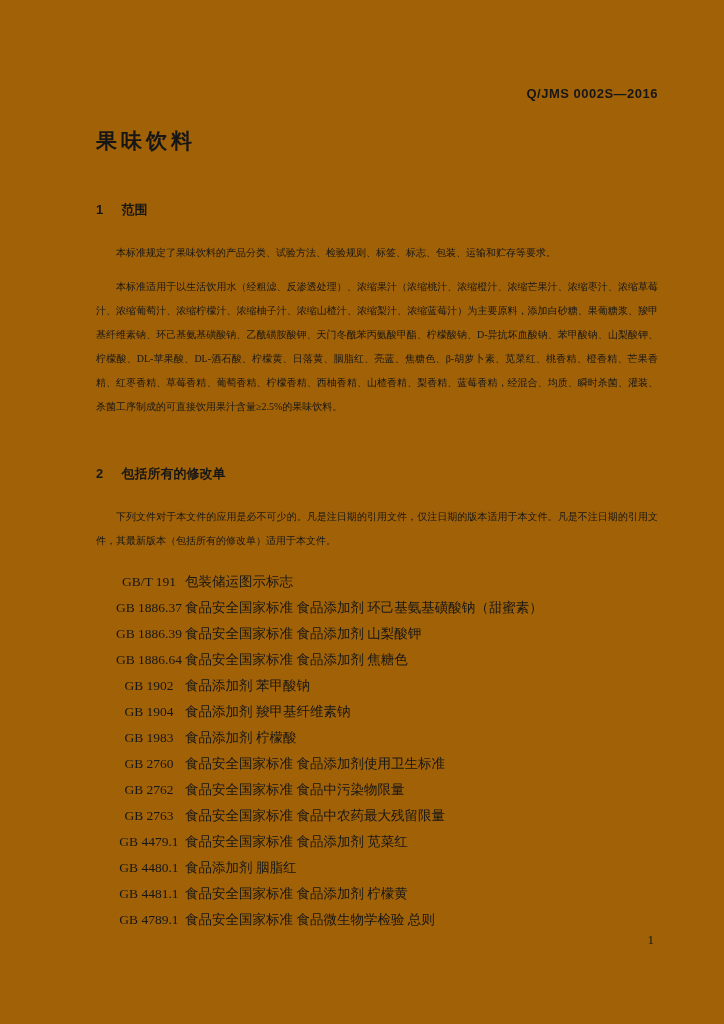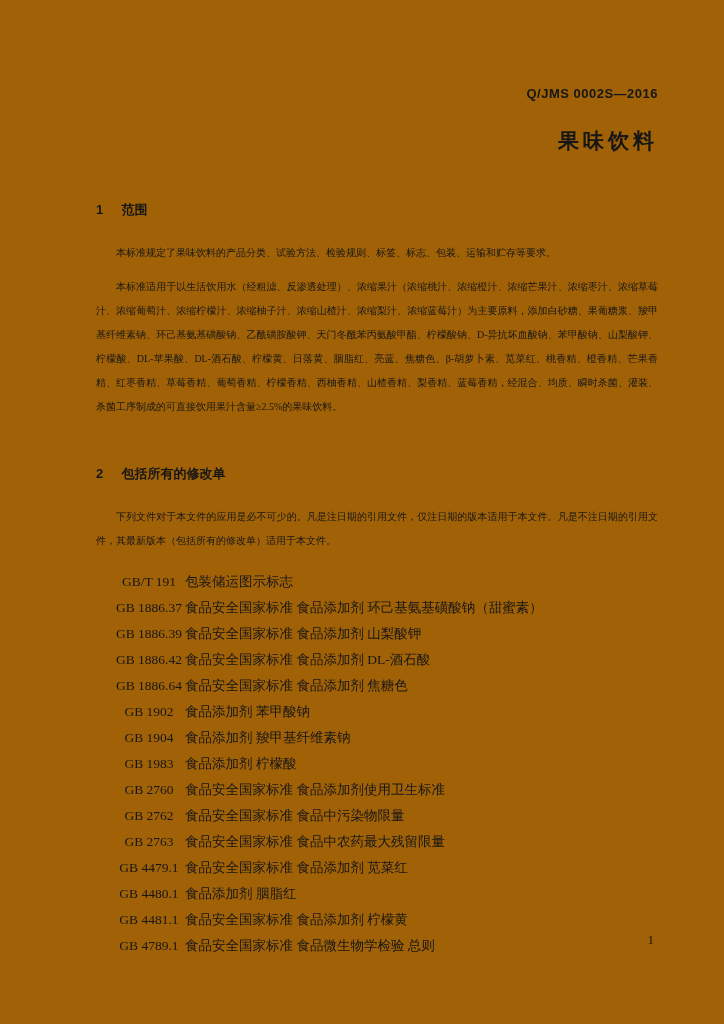--- a/index.html
+++ b/index.html
@@ -23,21 +23,21 @@
     background: #a16207;
   }
   .doc-number {
     text-align: right;
     font-family: "Liberation Sans", "DejaVu Sans", sans-serif;
     font-weight: bold;
     font-size: 13px;
     letter-spacing: 0.5px;
   }
   .doc-title {
-    text-align: right;
+    text-align: left;
     font-family: "Liberation Sans", "DejaVu Sans", sans-serif;
     font-weight: bold;
     font-size: 21px;
     letter-spacing: 4px;
     margin-top: 26px;
   }
   .section-heading {
     margin-top: 46px;
     font-family: "Liberation Sans", "DejaVu Sans", sans-serif;
     font-weight: bold;
@@ -111,24 +111,20 @@
     </div>
     <div class="ref-row">
       <span class="ref-code">GB 1886.37</span>
       <span class="ref-title">食品安全国家标准 食品添加剂 环己基氨基磺酸钠（甜蜜素）</span>
     </div>
     <div class="ref-row">
       <span class="ref-code">GB 1886.39</span>
       <span class="ref-title">食品安全国家标准 食品添加剂 山梨酸钾</span>
     </div>
     <div class="ref-row">
-      <span class="ref-code">GB 1886.42</span>
-      <span class="ref-title">食品安全国家标准 食品添加剂 DL-酒石酸</span>
-    </div>
-    <div class="ref-row">
       <span class="ref-code">GB 1886.64</span>
       <span class="ref-title">食品安全国家标准 食品添加剂 焦糖色</span>
     </div>
     <div class="ref-row">
       <span class="ref-code">GB 1902</span>
       <span class="ref-title">食品添加剂 苯甲酸钠</span>
     </div>
     <div class="ref-row">
       <span class="ref-code">GB 1904</span>
       <span class="ref-title">食品添加剂 羧甲基纤维素钠</span>

